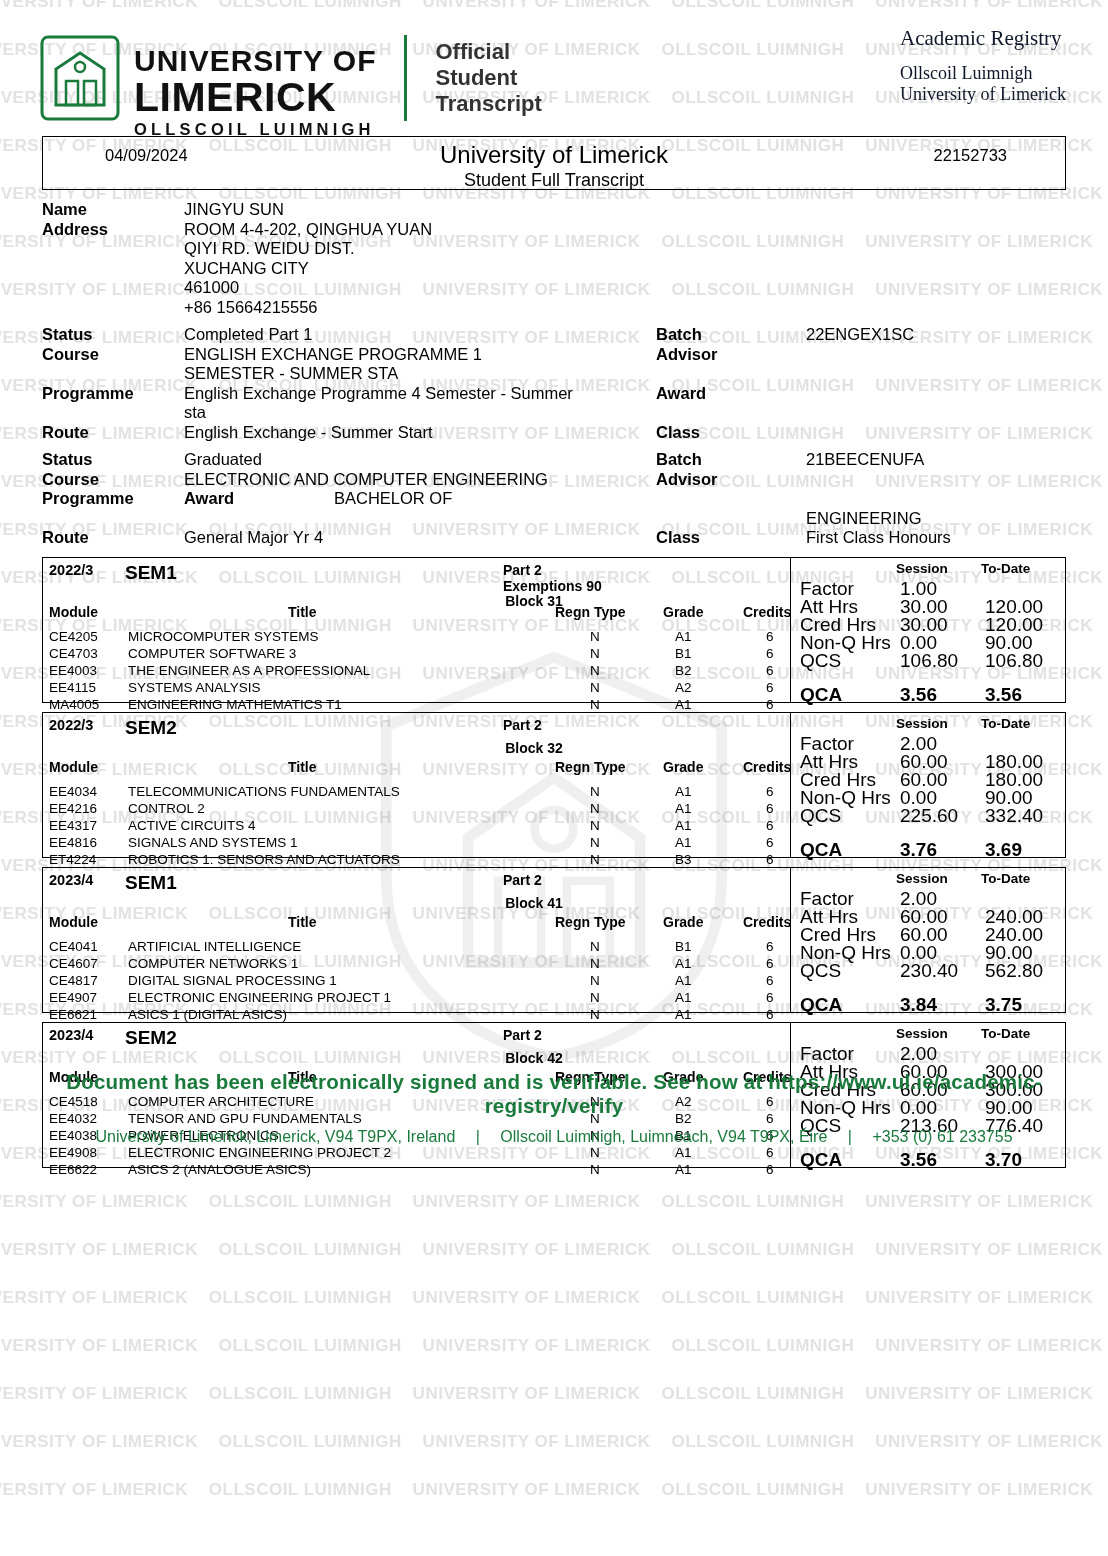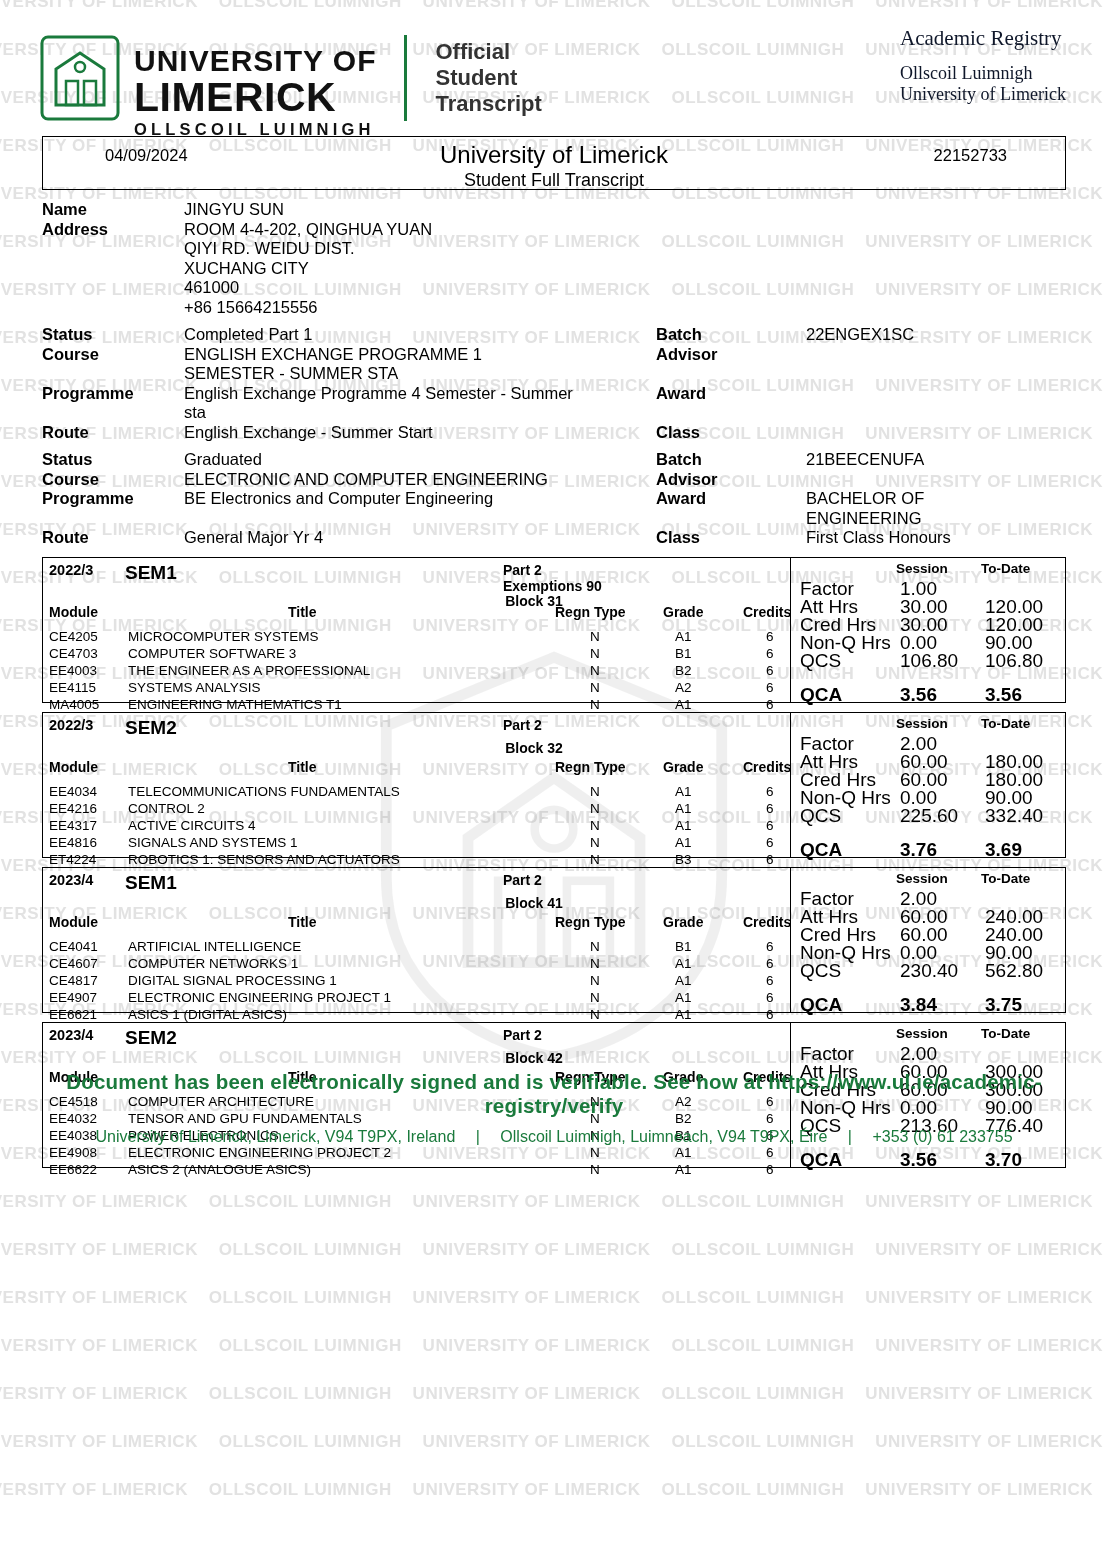--- a/index.html
+++ b/index.html
@@ -307,21 +307,20 @@
       <div class="val3">21BEECENUFA</div>
     </div>
     <div class="row">
       <div class="lbl">Course</div>
       <div class="val">ELECTRONIC AND COMPUTER ENGINEERING</div>
       <div class="val2">Advisor</div>
       <div class="val3"></div>
     </div>
     <div class="row">
       <div class="lbl">Programme</div>
-      <div class="val">BE Electronics and Computer Engineering</div>
       <div class="val2">Award</div>
       <div class="val3">BACHELOR OF</div>
     </div>
     <div class="row">
       <div class="lbl"></div>
       <div class="val"></div>
       <div class="val2"></div>
       <div class="val3">ENGINEERING</div>
     </div>
     <div class="row">

